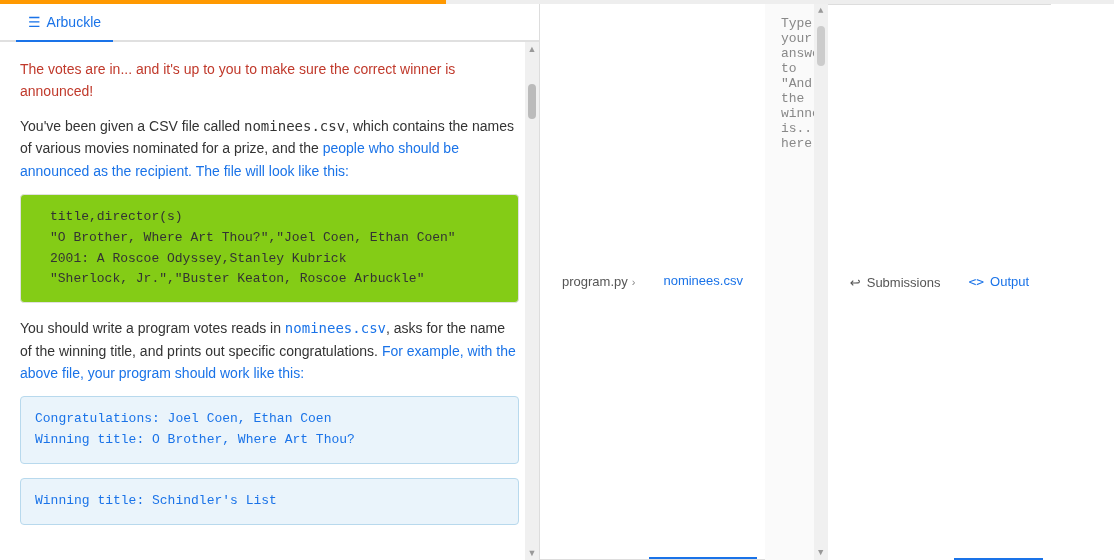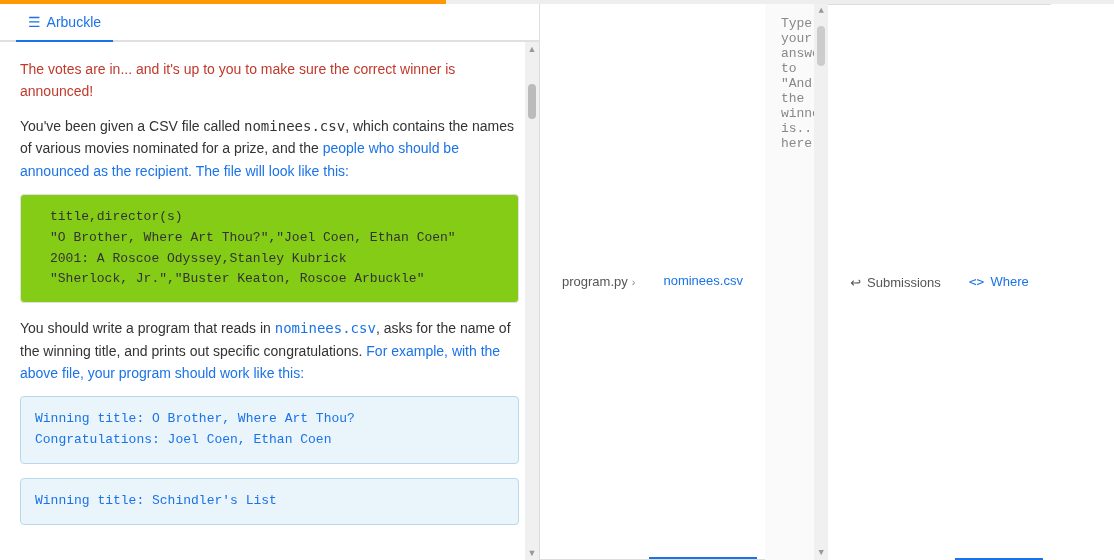--- a/index.html
+++ b/index.html
@@ -191,26 +191,26 @@
         </p>
 
         <div class="code-block">
           <div>title,director(s)</div>
           <div>"O Brother, Where Art Thou?","Joel Coen, Ethan Coen"</div>
           <div>2001: A Roscoe Odyssey,Stanley Kubrick</div>
           <div>"Sherlock, Jr.","Buster Keaton, Roscoe Arbuckle"</div>
         </div>
 
         <p>
-          <span>You should write a program that reads in </span><code class="blue-link">nominees.csv</code><span>, asks for the name of the winning title, and prints out specific congratulations. </span><span class="blue-link">For example, with the above file, your program should work like this:</span>
+          <span>You should write a program votes reads in </span><code class="blue-link">nominees.csv</code><span>, asks for the name of the winning title, and prints out specific congratulations. </span><span class="blue-link">For example, with the above file, your program should work like this:</span>
         </p>
 
         <div class="code-block-blue">
+          <div>Congratulations: Joel Coen, Ethan Coen</div>
           <div>Winning title: O Brother, Where Art Thou?</div>
-          <div>Congratulations: Joel Coen, Ethan Coen</div>
         </div>
 
 
         <div class="code-block-blue">
           <div>Winning title: Schindler's List</div>
         </div>
 
       </div>
 
       <div style="position:absolute;right:0;top:0;bottom:0;width:14px;background:#f0f0f0;display:flex;flex-direction:column;align-items:center;">
@@ -246,19 +246,19 @@
       </div>
     </div>
 
     <div class="right-bottom-tabs">
       <div class="bottom-tab">
         <span>↩</span>
         <span>Submissions</span>
       </div>
       <div class="bottom-tab active">
         <span style="font-family:monospace;">&lt;&gt;</span>
-        <span>Where</span>
+        <span>Output</span>
       </div>
     </div>
 
     <div class="right-output"></div>
   </div>
 </div>
 
 </body></html>

